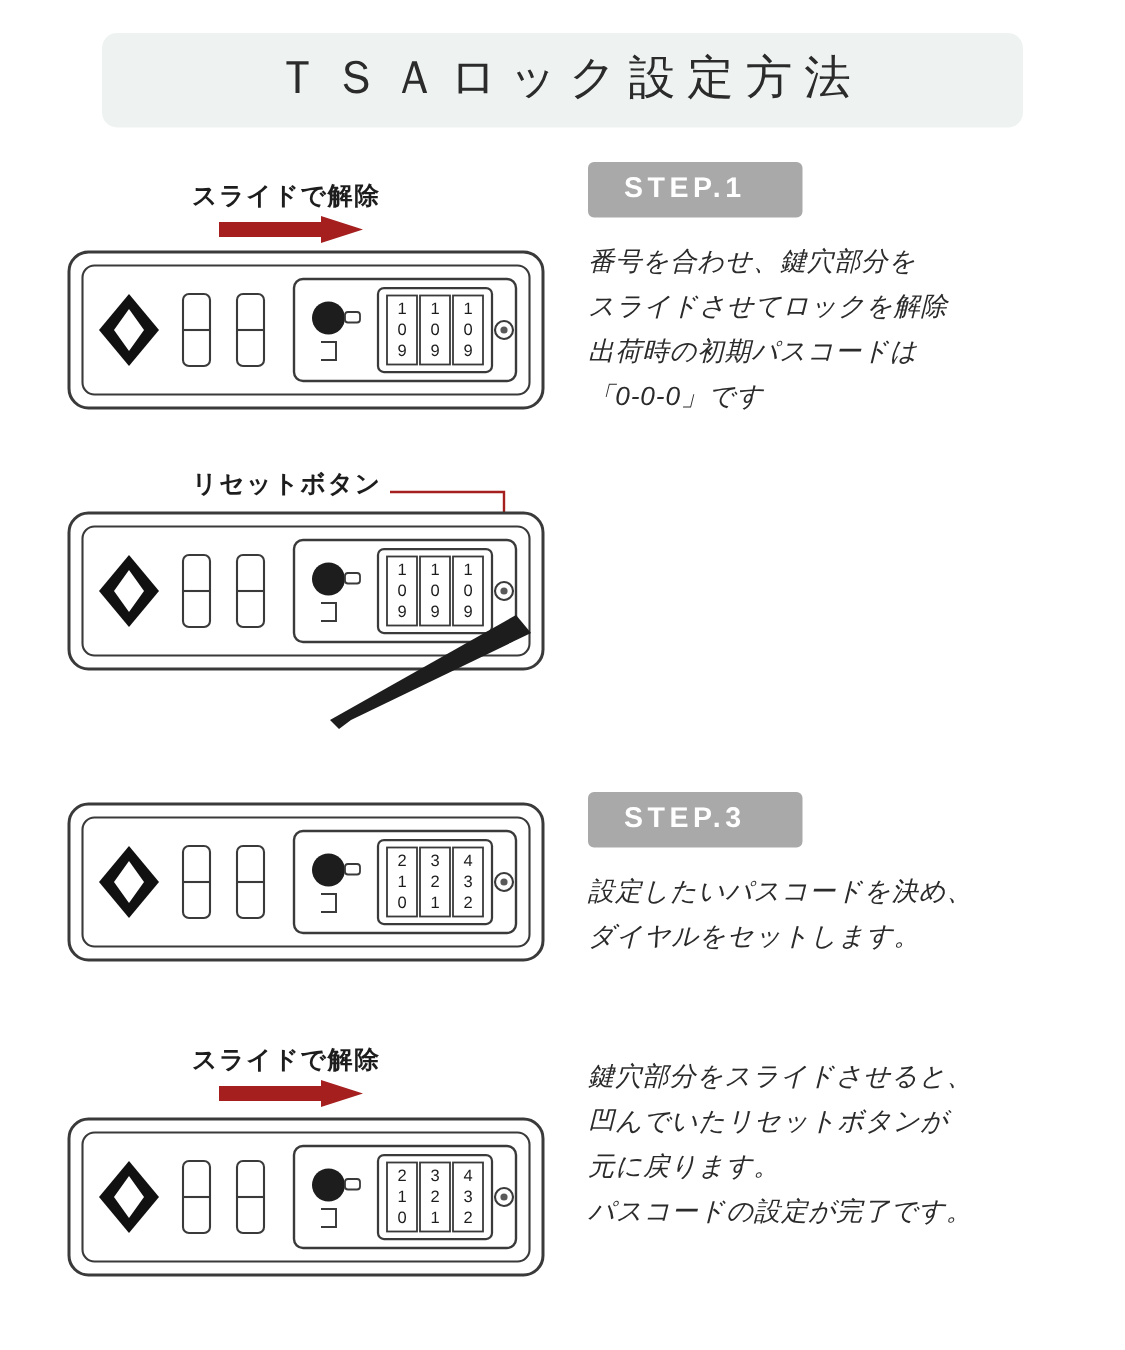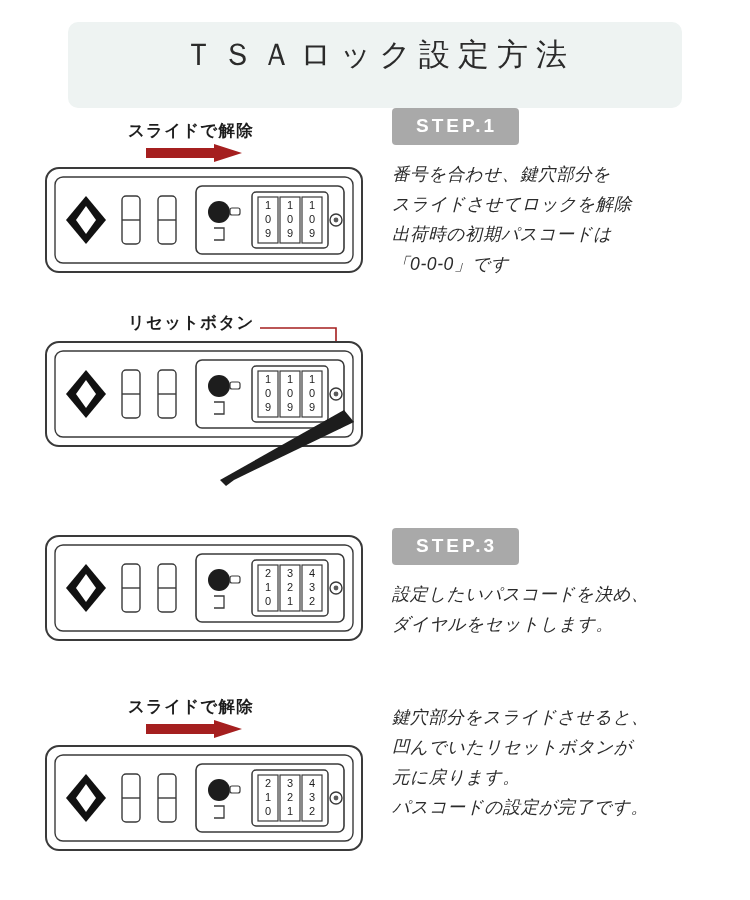--- a/index.html
+++ b/index.html
@@ -15,23 +15,24 @@
     overflow: hidden;
     position: relative;
   }
 
   
   .title-banner {
     position: absolute;
     left: 68px;
     top: 22px;
     width: 614px;
-    height: 86px;
+    height: 63px;
     background: #eef3f2;
     border-radius: 10px;
+    font-family: Liberation Mono, monospace;
   }
   .title-text {
     position: absolute;
     left: 0;
     top: 0;
     width: 614px;
     height: 66px;
     line-height: 66px;
     text-align: center;
     font-size: 31px;
@@ -98,21 +99,21 @@
   }
 
   
   .step-badge {
     display: inline-block;
     background: #a9a9a9;
     color: #ffffff;
     font-size: 19px;
     font-weight: bold;
     letter-spacing: 3px;
-    padding: 7px 22px 8px 24px;
+    padding: 7px 38px 8px 24px;
     border-radius: 4px;
   }
 
   
   .body-text {
     margin-top: 14px;
     font-size: 17.5px;
     line-height: 1.72;
     letter-spacing: 0.6px;
     color: #2b2b2b;

